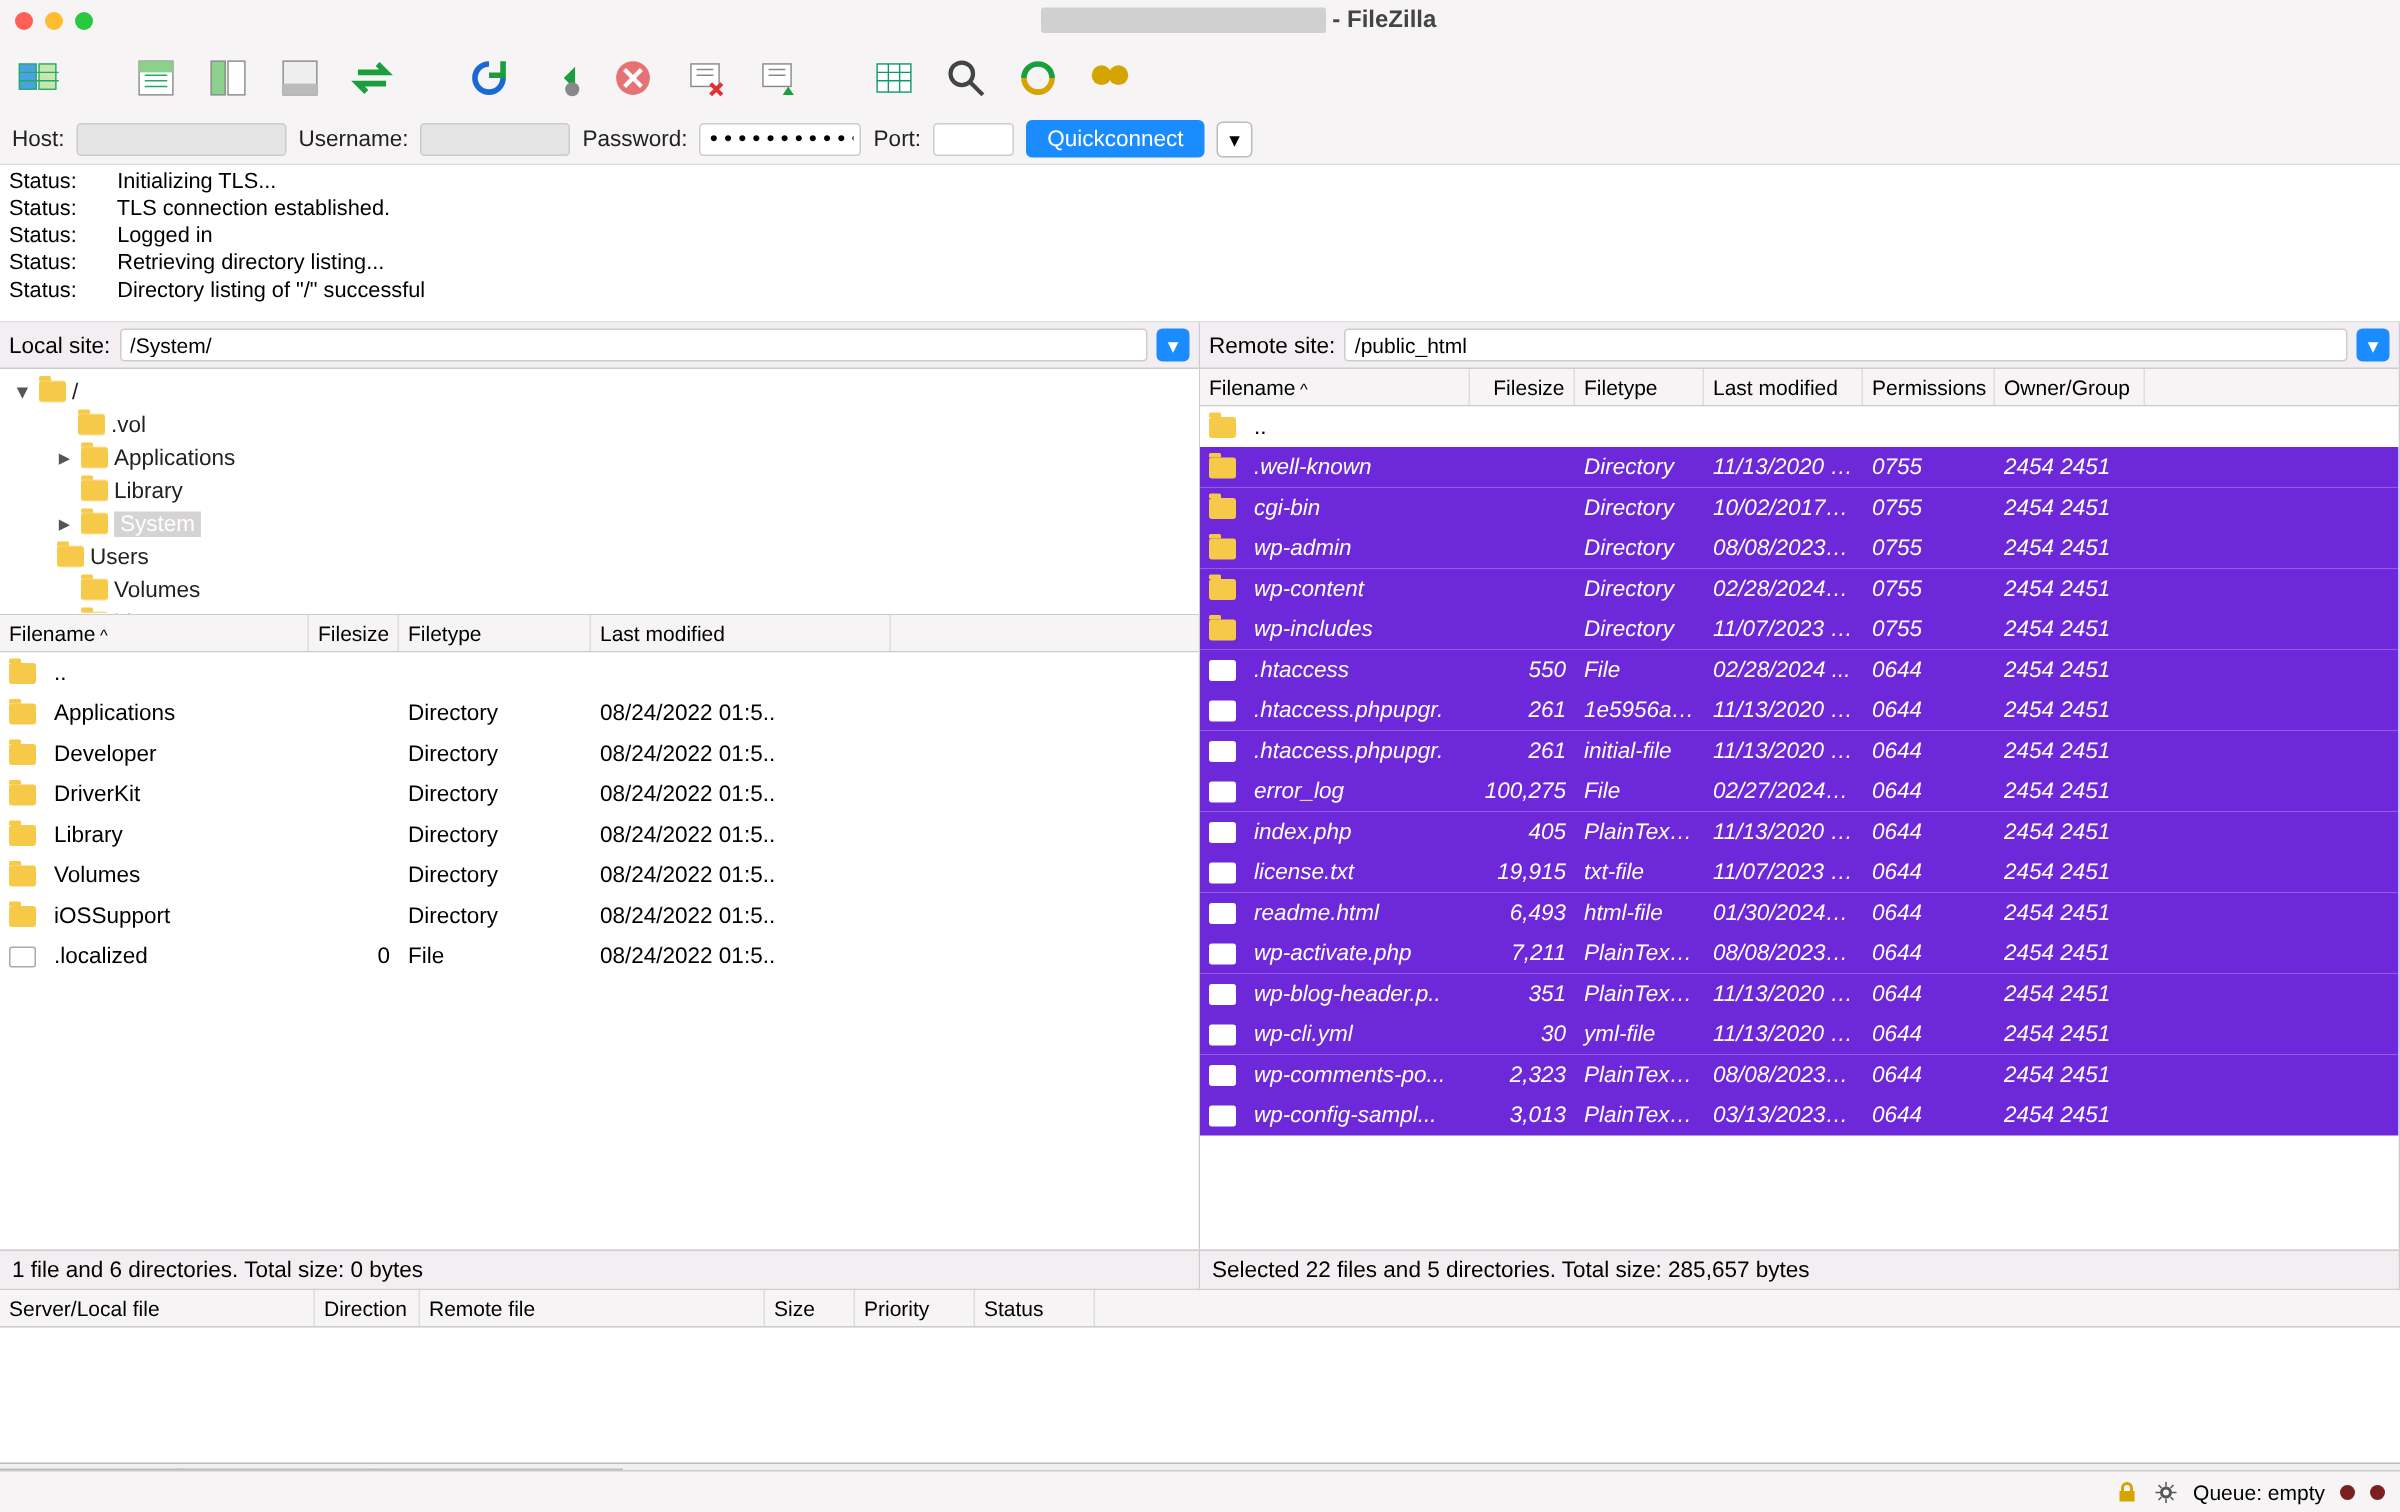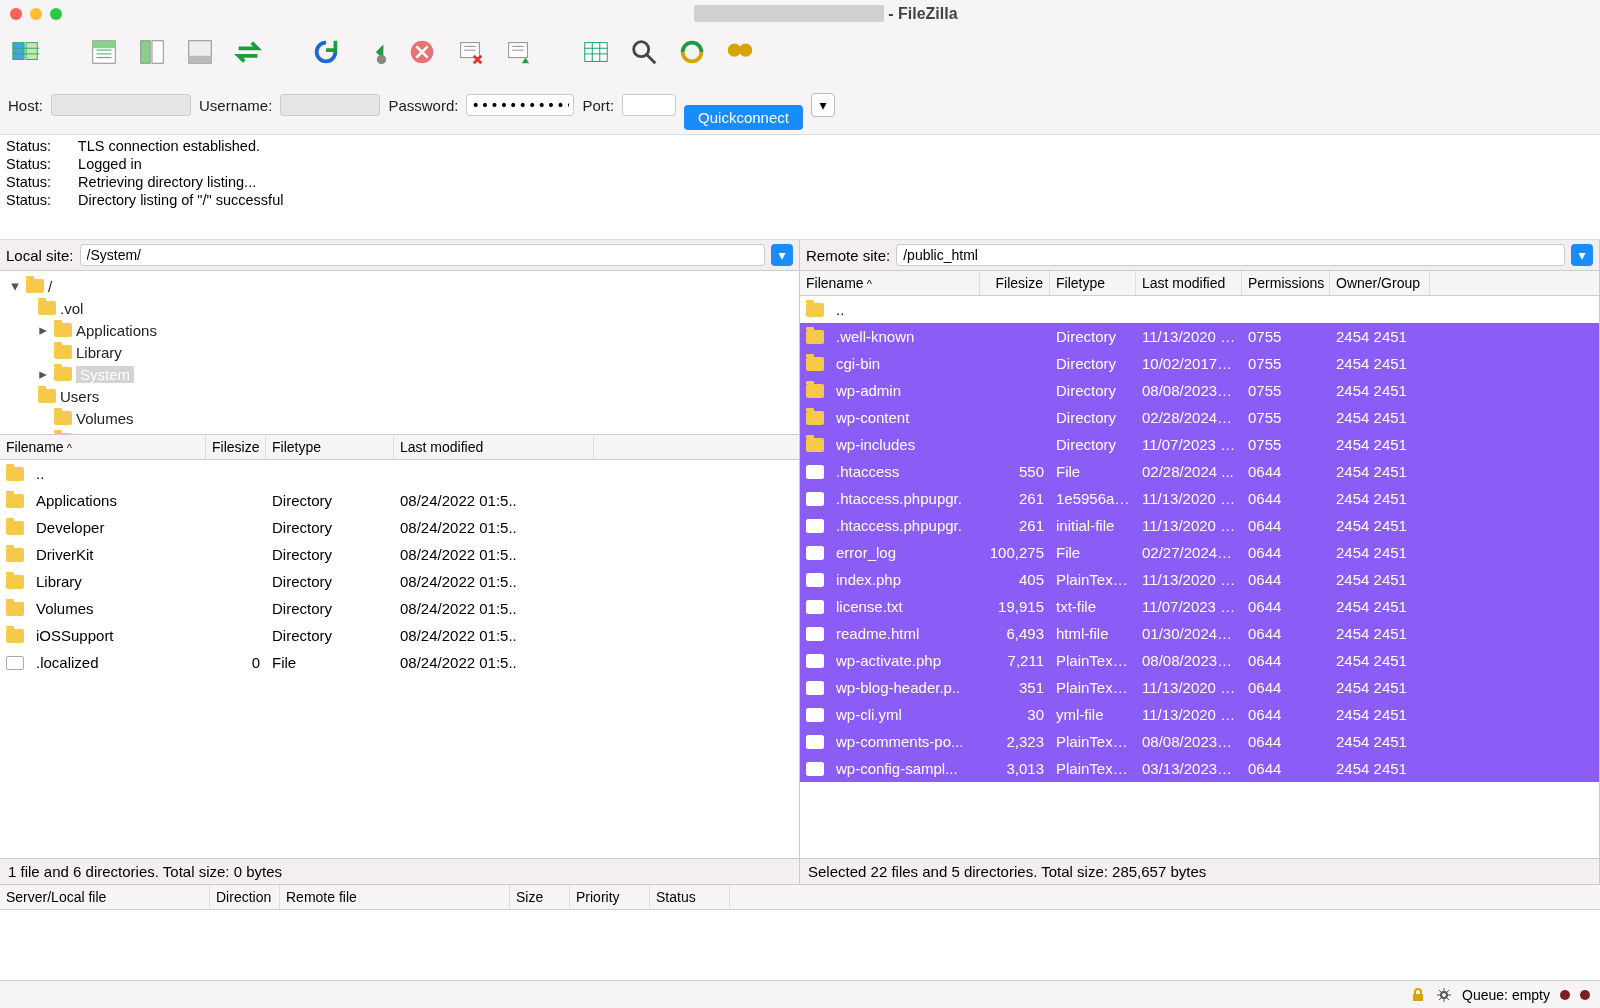--- a/index.html
+++ b/index.html
@@ -18,21 +18,21 @@
 .tb-btn { width:36px; height:36px; display:flex; align-items:center; justify-content:center; }
 .tb-sep { width:18px; }
 .tb-btn svg { width:30px; height:30px; }
 
 
 .qc { display:flex; align-items:center; gap:8px; padding:4px 8px; background:#f7f4f6; }
 .qc label { font-size:15px; color:#222; }
 .qc input { border:1px solid #ccc; border-radius:3px; height:22px; padding:0 4px; font-size:14px; }
 .qc .host{width:140px}.qc .user{width:100px}.qc .pass{width:108px;font-family:monospace;letter-spacing:1px}
 .qc .port{width:54px}
-.qc-btn { background:#1a8cff; color:#fff; border:none; border-radius:4px; padding:4px 14px; font-size:15px;margin-top:25px; }
+.qc-btn { background:#1a8cff; color:#fff; border:none; border-radius:4px; padding:4px 14px; font-size:15px; }
 .qc-dd { width:24px; height:24px; border:1px solid #bbb; border-radius:4px; display:flex;align-items:center;justify-content:center; background:#fff;}
 
 
 .log { background:#fff; border-top:1px solid #ddd; border-bottom:1px solid #ddd; padding:2px 6px; font-size:14.5px; height:106px; overflow:hidden; }
 .log div { white-space:pre; line-height:1.25; }
 .log .lbl { display:inline-block; width:56px; }
 
 
 .panes { display:flex; height:calc(100% - 28px - 48px - 32px - 106px - 120px - 30px); }
 .pane { display:flex; flex-direction:column; border-right:1px solid #ccc; }
@@ -58,21 +58,21 @@
 .flh .col { padding:4px 6px; border-right:1px solid #ddd; }
 .flh .sort::after{content:" ^"; font-size:11px;}
 
 
 .flist { flex:1; background:#fff; overflow:auto; }
 .frow { display:flex; align-items:center; height:27px; font-size:15px; }
 .frow .ic { width:18px; height:14px; margin:0 6px; }
 .frow .fld { background:#f7c948; border-radius:2px; position:relative;}
 .frow .fld::before{content:"";position:absolute;top:-3px;left:0;width:8px;height:3px;background:#f7c948;border-radius:1px 1px 0 0;}
 .frow .fil { background:#fff; border:1px solid #aaa; border-radius:2px; position:relative;}
-.frow.sel { background:#8b5cf6; color:#fff; }
+.frow.sel { background:#6d28d9; color:#fff;font-style:italic; }
 .frow.sel .fil{background:#fff;border-color:#fff}
 .frow.sel .fld{background:#f7c948}
 .frow .c { padding:0 6px; overflow:hidden; white-space:nowrap; text-overflow:ellipsis;}
 
 
 .lc0{width:206px}.lc1{width:60px;text-align:right}.lc2{width:128px}.lc3{width:200px}
 
 .rc0{width:180px}.rc1{width:70px;text-align:right}.rc2{width:86px}.rc3{width:106px}.rc4{width:88px}.rc5{width:100px}
 
 
@@ -208,41 +208,42 @@
   <input class="user" style="background: rgb(229, 229, 229);" value="">
   <label>Password:</label>
   <input class="pass" value="••••••••••••••••" style="">
   <label>Port:</label>
   <input class="port" value="" style="">
   <button class="qc-btn">Quickconnect</button>
   <div class="qc-dd">▾</div>
 </div>
 
 <div class="log" id="log">
+    <div><span class="lbl">Status:</span>    Initializing TLS...</div>
     <div><span class="lbl">Status:</span>    TLS connection established.</div>
     <div><span class="lbl">Status:</span>    Logged in</div>
     <div><span class="lbl">Status:</span>    Retrieving directory listing...</div>
     <div><span class="lbl">Status:</span>    Directory listing of "/" successful</div>
   </div>
 
 <div class="panes">
 
   <div class="pane left">
     <div class="pathrow">
       <label>Local site:</label>
       <input value="/System/" style="">
       <div class="dd">▾</div>
     </div>
     <div class="tree" id="ltree">
         <div class="tree-row " style="padding-left:8px">
      <span class="exp">▾</span>
           <span class="fld"></span>
           <span class="name">/</span>
         </div>
-        <div class="tree-row " style="padding-left:20px">
+        <div class="tree-row " style="padding-left:34px">
      <span class="exp"></span>
           <span class="fld"></span>
           <span class="name">.vol</span>
         </div>
         <div class="tree-row " style="padding-left:36px">
      <span class="exp">▸</span>
           <span class="fld"></span>
           <span class="name">Applications</span>
         </div>
         <div class="tree-row " style="padding-left:36px">

